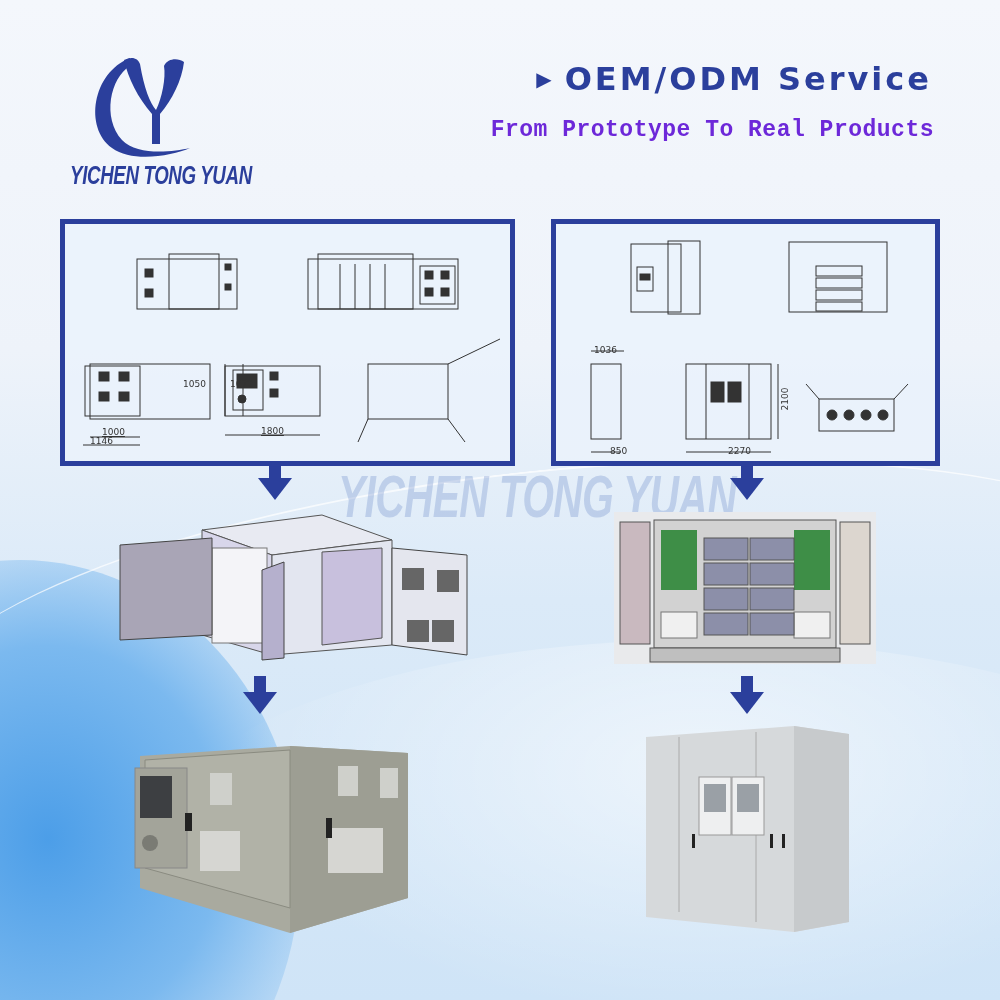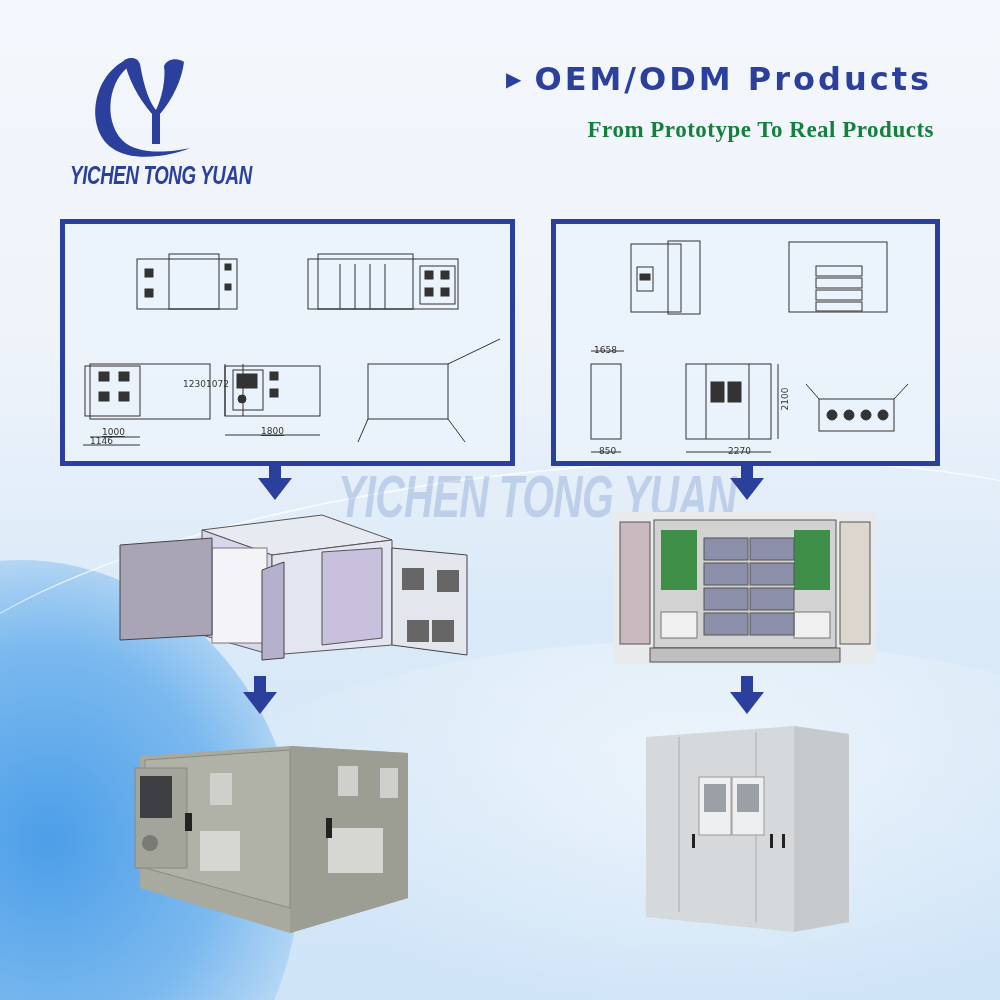--- a/index.html
+++ b/index.html
@@ -11,22 +11,22 @@
   .swoosh2{position:absolute;left:-100px;top:470px;width:1300px;height:380px;border-radius:50%;
     border-top:2px solid rgba(255,255,255,0.7);transform:rotate(-6deg);}
   .swoosh3{position:absolute;left:150px;top:640px;width:1100px;height:420px;border-radius:50%;
     background:radial-gradient(ellipse at 50% 30%,rgba(255,255,255,0.55),rgba(255,255,255,0) 60%);}
   .logo{position:absolute;left:72px;top:48px;width:150px;height:150px;}
   .logo-text{position:absolute;left:70px;top:160px;font-size:26px;font-weight:bold;font-style:italic;color:#2b3f9c;
     transform:scaleX(0.72);transform-origin:left;letter-spacing:-0.5px;white-space:nowrap;}
   .title{position:absolute;right:68px;top:60px;font-family:"DejaVu Sans",sans-serif;font-weight:bold;
     font-size:32px;color:#2b3f9c;letter-spacing:3px;display:flex;align-items:center;}
   .title .tri{font-size:20px;margin-right:10px;}
-  .subtitle{position:absolute;right:66px;top:117px;font-family:Liberation Serif, serif;font-weight:bold;
-    font-size:23px;color:#15803d;letter-spacing:0.5px;}
+  .subtitle{position:absolute;right:66px;top:117px;font-family:Liberation Mono, monospace;font-weight:bold;
+    font-size:23px;color:#6d28d9;letter-spacing:0.5px;}
   .box{position:absolute;border:5px solid #2b3f9c;background:rgba(234,242,251,0.85);}
   .box-left{left:60px;top:219px;width:445px;height:237px;}
   .box-right{left:551px;top:219px;width:379px;height:237px;}
   .watermark{position:absolute;left:338px;top:462px;font-size:60px;font-weight:bold;font-style:italic;
     color:rgba(120,150,205,0.35);transform:scaleX(0.68);transform-origin:left;white-space:nowrap;letter-spacing:-1px;}
   .arrow{position:absolute;width:34px;height:38px;}
   .panel{position:absolute;}
   .lbl{position:absolute;font-size:9px;color:#333;font-family:"DejaVu Sans",sans-serif;}
 </style>
 </head>
@@ -37,21 +37,21 @@
 <div class="swoosh2"></div>
 
 <svg class="logo" viewBox="0 0 150 150">
   <path d="M58 10 C20 25 12 80 40 100 C60 115 100 108 118 100 C100 104 65 108 50 92 C30 70 38 30 58 18 Z" fill="#2b3f9c"></path>
   <path d="M52 12 C60 8 66 10 68 16 C72 40 78 55 84 62 C90 50 94 30 92 18 C96 10 106 10 112 14 C110 32 100 52 88 66 L88 96 L80 96 L80 66 C66 50 56 30 52 12 Z" fill="#2b3f9c"></path>
 </svg>
 <div class="logo-text">YICHEN TONG YUAN</div>
 
 <div class="title">
   <span class="tri">▶</span>
-  <span>OEM/ODM Products</span>
+  <span>OEM/ODM Service</span>
 </div>
 <div class="subtitle">From Prototype To Real Products</div>
 
 <div class="box box-left">
   <svg width="445" height="237" viewBox="0 0 445 237" fill="none" stroke="#333" stroke-width="1">
 
     <rect x="72" y="35" width="100" height="50"></rect>
       <rect x="104" y="30" width="50" height="55"></rect>
     <rect x="80" y="45" width="8" height="8" fill="#333"></rect>
       <rect x="80" y="65" width="8" height="8" fill="#333"></rect>
@@ -87,22 +87,22 @@
       <circle cx="177" cy="175" r="4" fill="#333"></circle>
     <rect x="205" y="148" width="8" height="8" fill="#333"></rect>
       <rect x="205" y="165" width="8" height="8" fill="#333"></rect>
     <line x1="160" y1="211" x2="255" y2="211"></line>
 
     <rect x="303" y="140" width="80" height="55"></rect>
     <line x1="383" y1="140" x2="435" y2="115"></line>
       <line x1="303" y1="195" x2="293" y2="218"></line>
     <line x1="383" y1="195" x2="400" y2="218"></line>
   </svg>
-  <span class="lbl" style="left:118px;top:155px;">1230</span>
-  <span class="lbl" style="left:141px;top:155px;">1072</span>
+  <span class="lbl" style="left:118px;top:155px;">1050</span>
+  <span class="lbl" style="left:141px;top:155px;padding-left:24px;">1072</span>
   <span class="lbl" style="left:37px;top:203px;text-decoration:underline;">1000</span>
   <span class="lbl" style="left:25px;top:212px;">1146</span>
   <span class="lbl" style="left:196px;top:202px;text-decoration:underline;">1800</span>
 </div>
 
 <div class="box box-right">
   <svg width="379" height="237" viewBox="0 0 379 237" fill="none" stroke="#333" stroke-width="1">
     <rect x="75" y="20" width="50" height="68"></rect>
       <rect x="112" y="17" width="32" height="73"></rect>
     <rect x="81" y="43" width="16" height="24"></rect>
@@ -123,22 +123,22 @@
       <line x1="338" y1="175" x2="352" y2="160"></line>
     <circle cx="276" cy="191" r="5" fill="#333"></circle>
       <circle cx="293" cy="191" r="5" fill="#333"></circle>
     <circle cx="310" cy="191" r="5" fill="#333"></circle>
       <circle cx="327" cy="191" r="5" fill="#333"></circle>
     <line x1="35" y1="127" x2="68" y2="127"></line>
       <line x1="35" y1="228" x2="65" y2="228"></line>
     <line x1="130" y1="228" x2="215" y2="228"></line>
       <line x1="222" y1="140" x2="222" y2="215"></line>
   </svg>
-  <span class="lbl" style="left:38px;top:121px;">1658</span>
-  <span class="lbl" style="left:43px;top:222px;">850</span>
+  <span class="lbl" style="left:38px;top:121px;">1036</span>
+  <span class="lbl" style="left:54px;top:222px;">850</span>
   <span class="lbl" style="left:218px;top:170px;transform:rotate(-90deg);">2100</span>
   <span class="lbl" style="left:172px;top:222px;">2270</span>
 </div>
 
 <div class="watermark">YICHEN TONG YUAN</div>
 
 <svg class="arrow" style="left:258px;top:462px;" viewBox="0 0 34 38">
     <rect x="11" y="0" width="12" height="18" fill="#2b3f9c"></rect>
     <polygon points="0,16 34,16 17,38" fill="#2b3f9c"></polygon>
   </svg>

